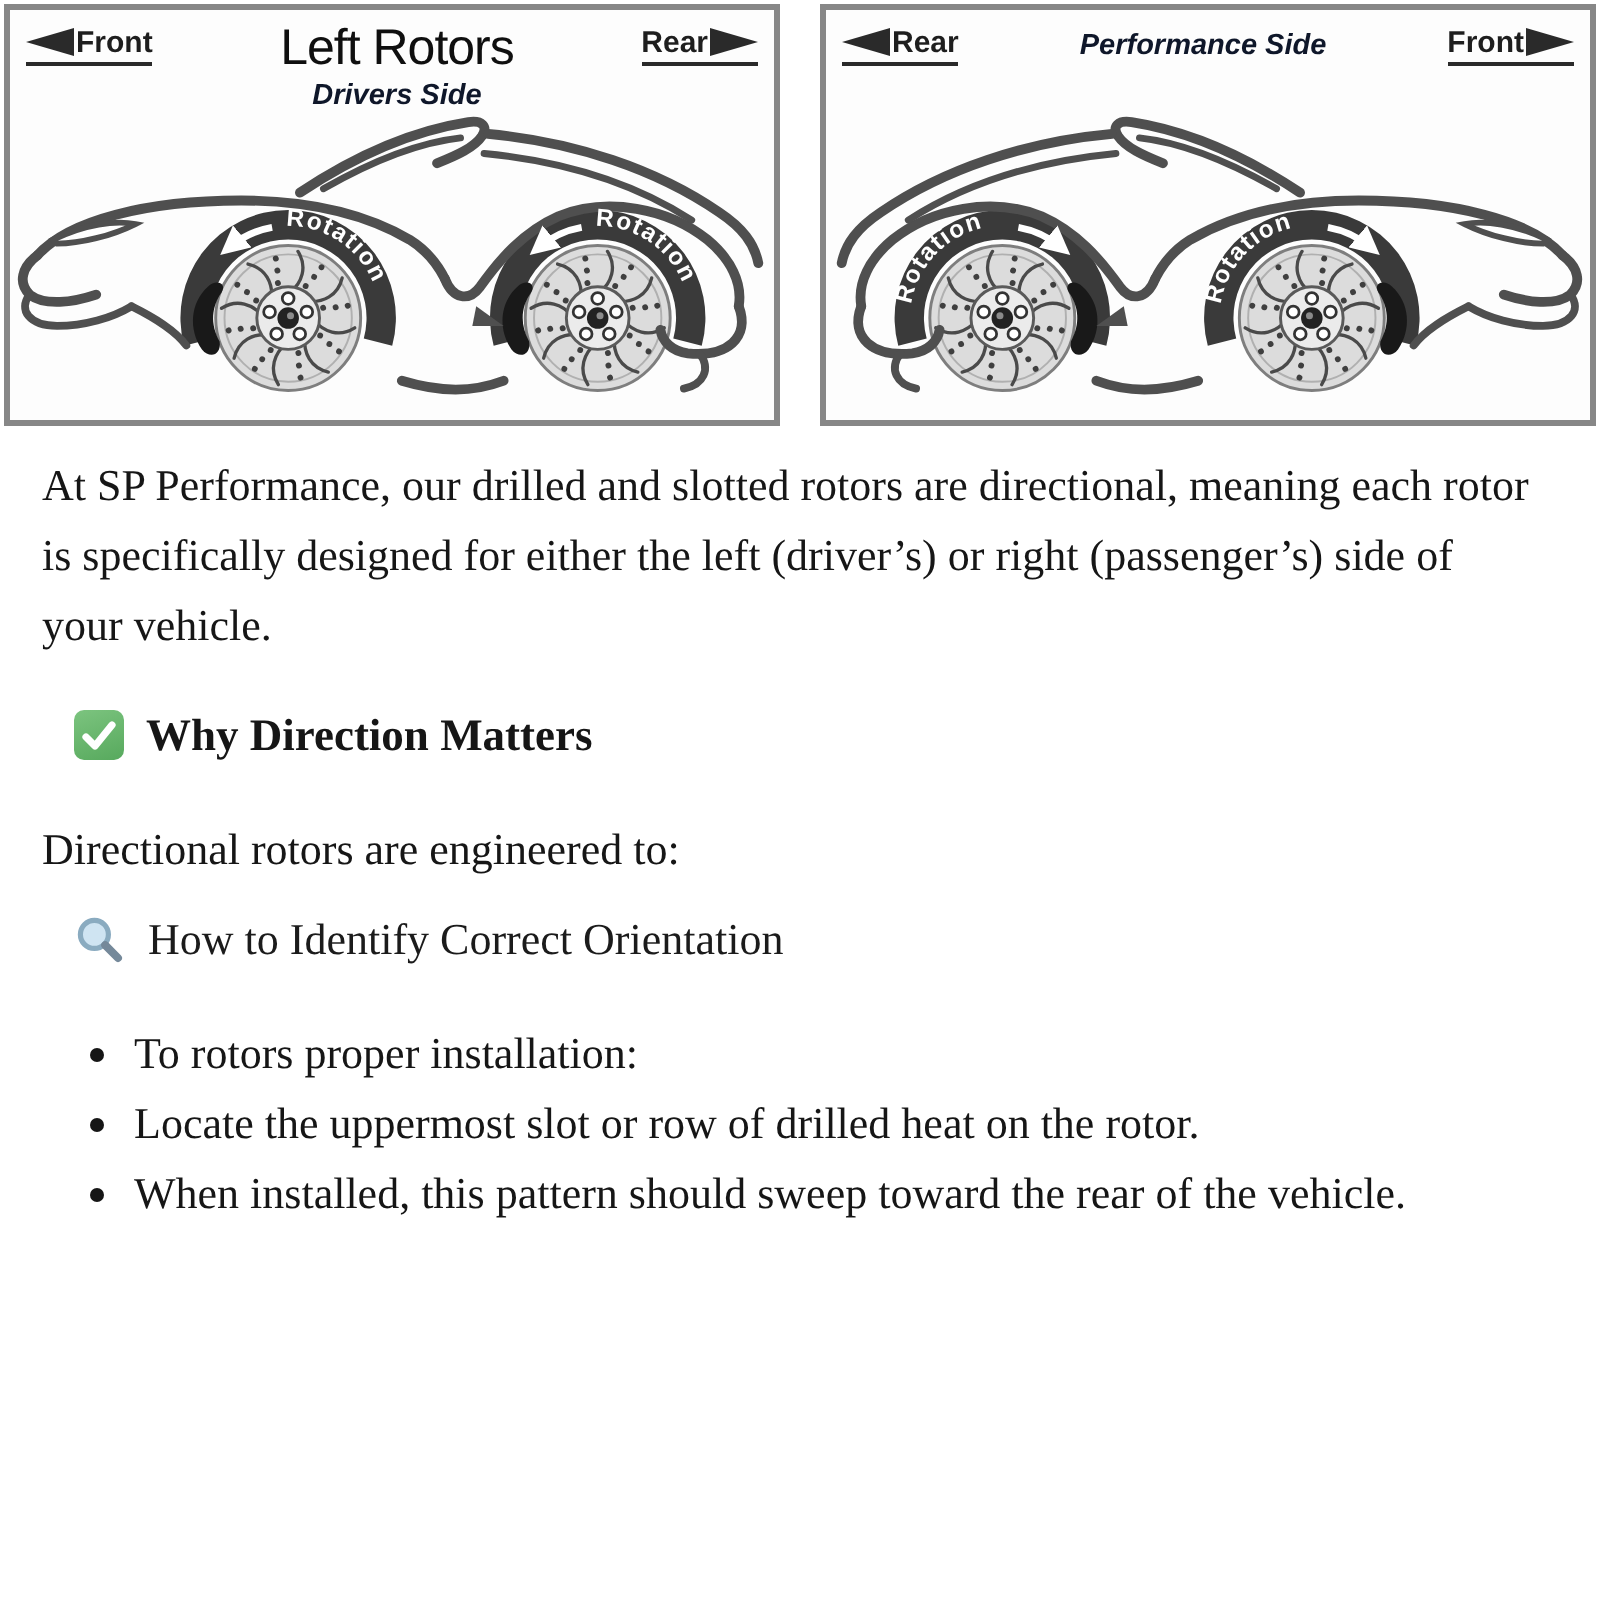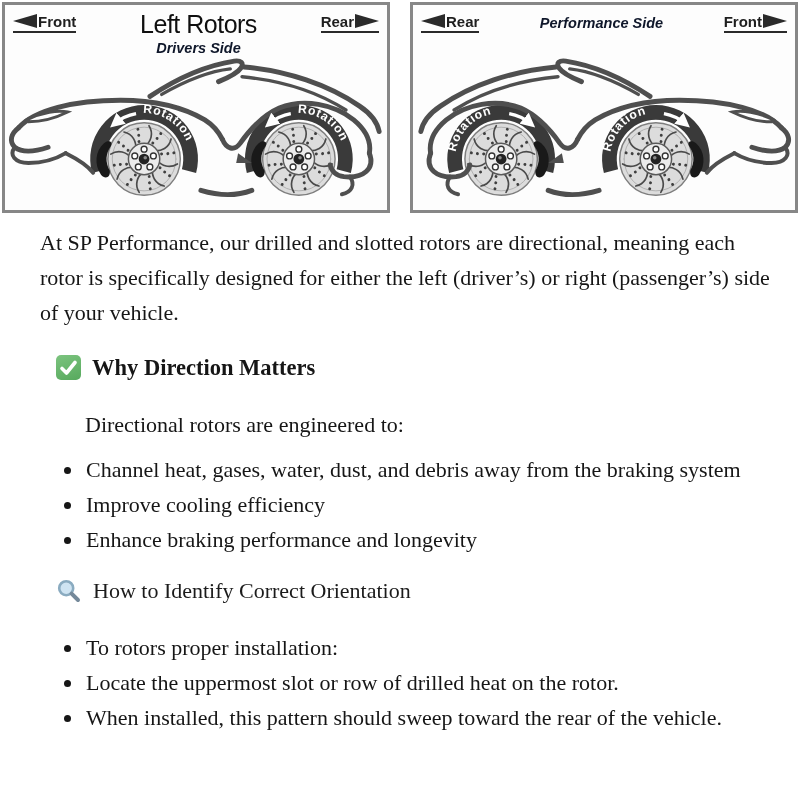--- a/index.html
+++ b/index.html
@@ -31,26 +31,26 @@
     line-height:1;color:#0f0f0f;letter-spacing:-0.5px;
   }
   .panel-subtitle{
     font-family:"Liberation Sans",sans-serif;font-weight:bold;font-style:italic;
     font-size:14.5px;color:#0f172a;margin-top:3px;
   }
   .car-svg{position:absolute;left:0;bottom:2px;width:100%;height:150px;display:block;}
   .rot-text{font-family:"Liberation Sans",sans-serif;font-weight:bold;font-size:12.5px;
     fill:#ffffff;letter-spacing:0.8px;}
   
-  article{padding:12px 30px 0 40px;font-size:22px;line-height:35px;}
+  article{padding:12px 30px 0 21px;font-size:22px;line-height:35px;}
   p{margin:0 0 20px 0;}
   .sec-head{display:flex;align-items:center;gap:11px;margin:2px 0 22px 16px;}
   .sec-head .t-bold{font-weight:bold;font-size:22.5px;}
   .sec-head .t-reg{font-weight:normal;font-size:22px;color:#1b1b1b;}
-  .lead{margin-bottom:10px;margin-left:45px;}
+  .lead{margin-bottom:10px;}
   ul{margin:0 0 16px 0;padding-left:44px;}
   li{padding-left:2px;padding-right:8px;margin:0;}
   
   .check-emoji{
     width:25px;height:25px;border-radius:5px;flex:0 0 auto;
     background:linear-gradient(160deg,#7cc47f,#57a95d);
     display:inline-flex;align-items:center;justify-content:center;
   }
   
   .mag-emoji{width:26px;height:26px;flex:0 0 auto;display:inline-block;}
@@ -198,25 +198,20 @@
     <span class="check-emoji">
       <svg width="25" height="25" viewBox="0 0 25 25">
         <polyline points="6,13.5 10.5,18 19,7.5" fill="none" stroke="#ffffff" stroke-width="3.6" stroke-linecap="round" stroke-linejoin="round"></polyline>
       </svg>
     </span>
     <span class="t-bold">Why Direction Matters</span>
   </div>
 
   <p class="lead">Directional rotors are engineered to:</p>
 
-  <ul>
-    <li>Channel heat, gases, water, dust, and debris away from the braking system</li>
-    <li>Improve cooling efficiency</li>
-    <li>Enhance braking performance and longevity</li>
-  </ul>
 
   <div class="sec-head">
     <span class="mag-emoji">
       <svg width="26" height="26" viewBox="0 0 26 26">
         <circle cx="10.2" cy="10.2" r="7" fill="#cfe4f2" stroke="#8aabc0" stroke-width="2.6"></circle>
         <line x1="15.6" y1="15.6" x2="22" y2="22" stroke="#75899a" stroke-width="4" stroke-linecap="round"></line>
       </svg>
     </span>
     <span class="t-reg">How to Identify Correct Orientation</span>
   </div>

